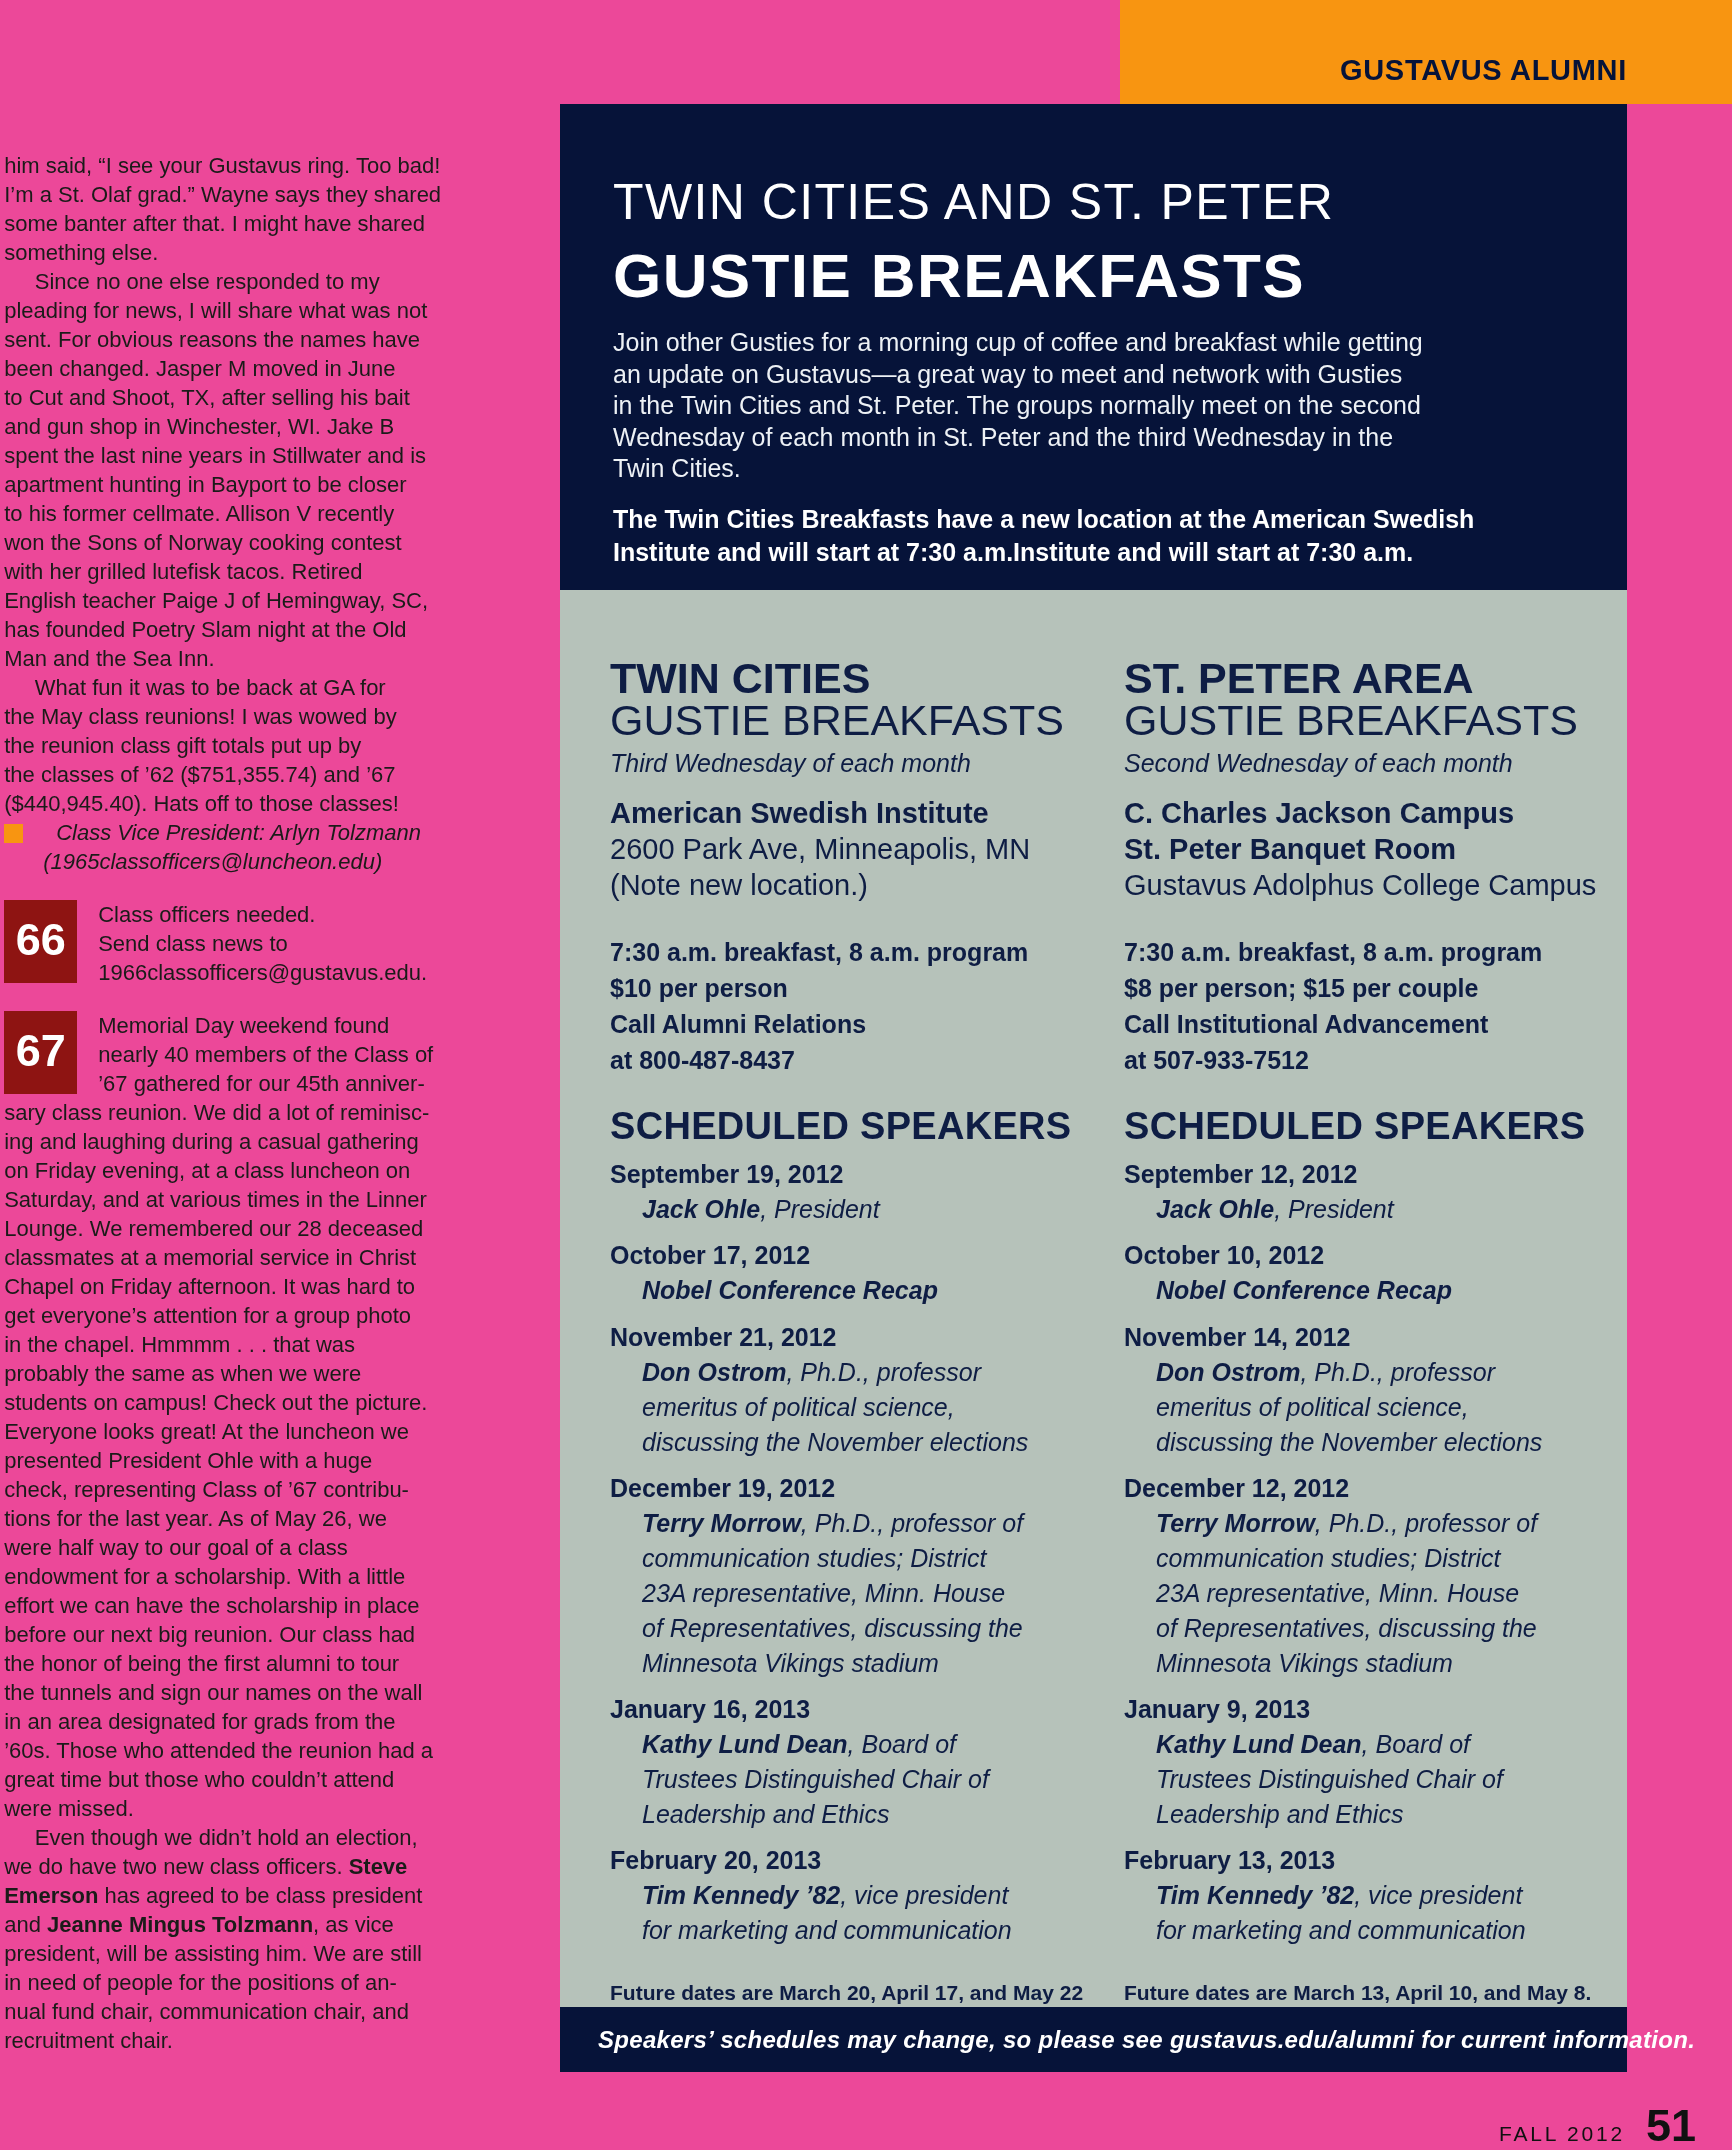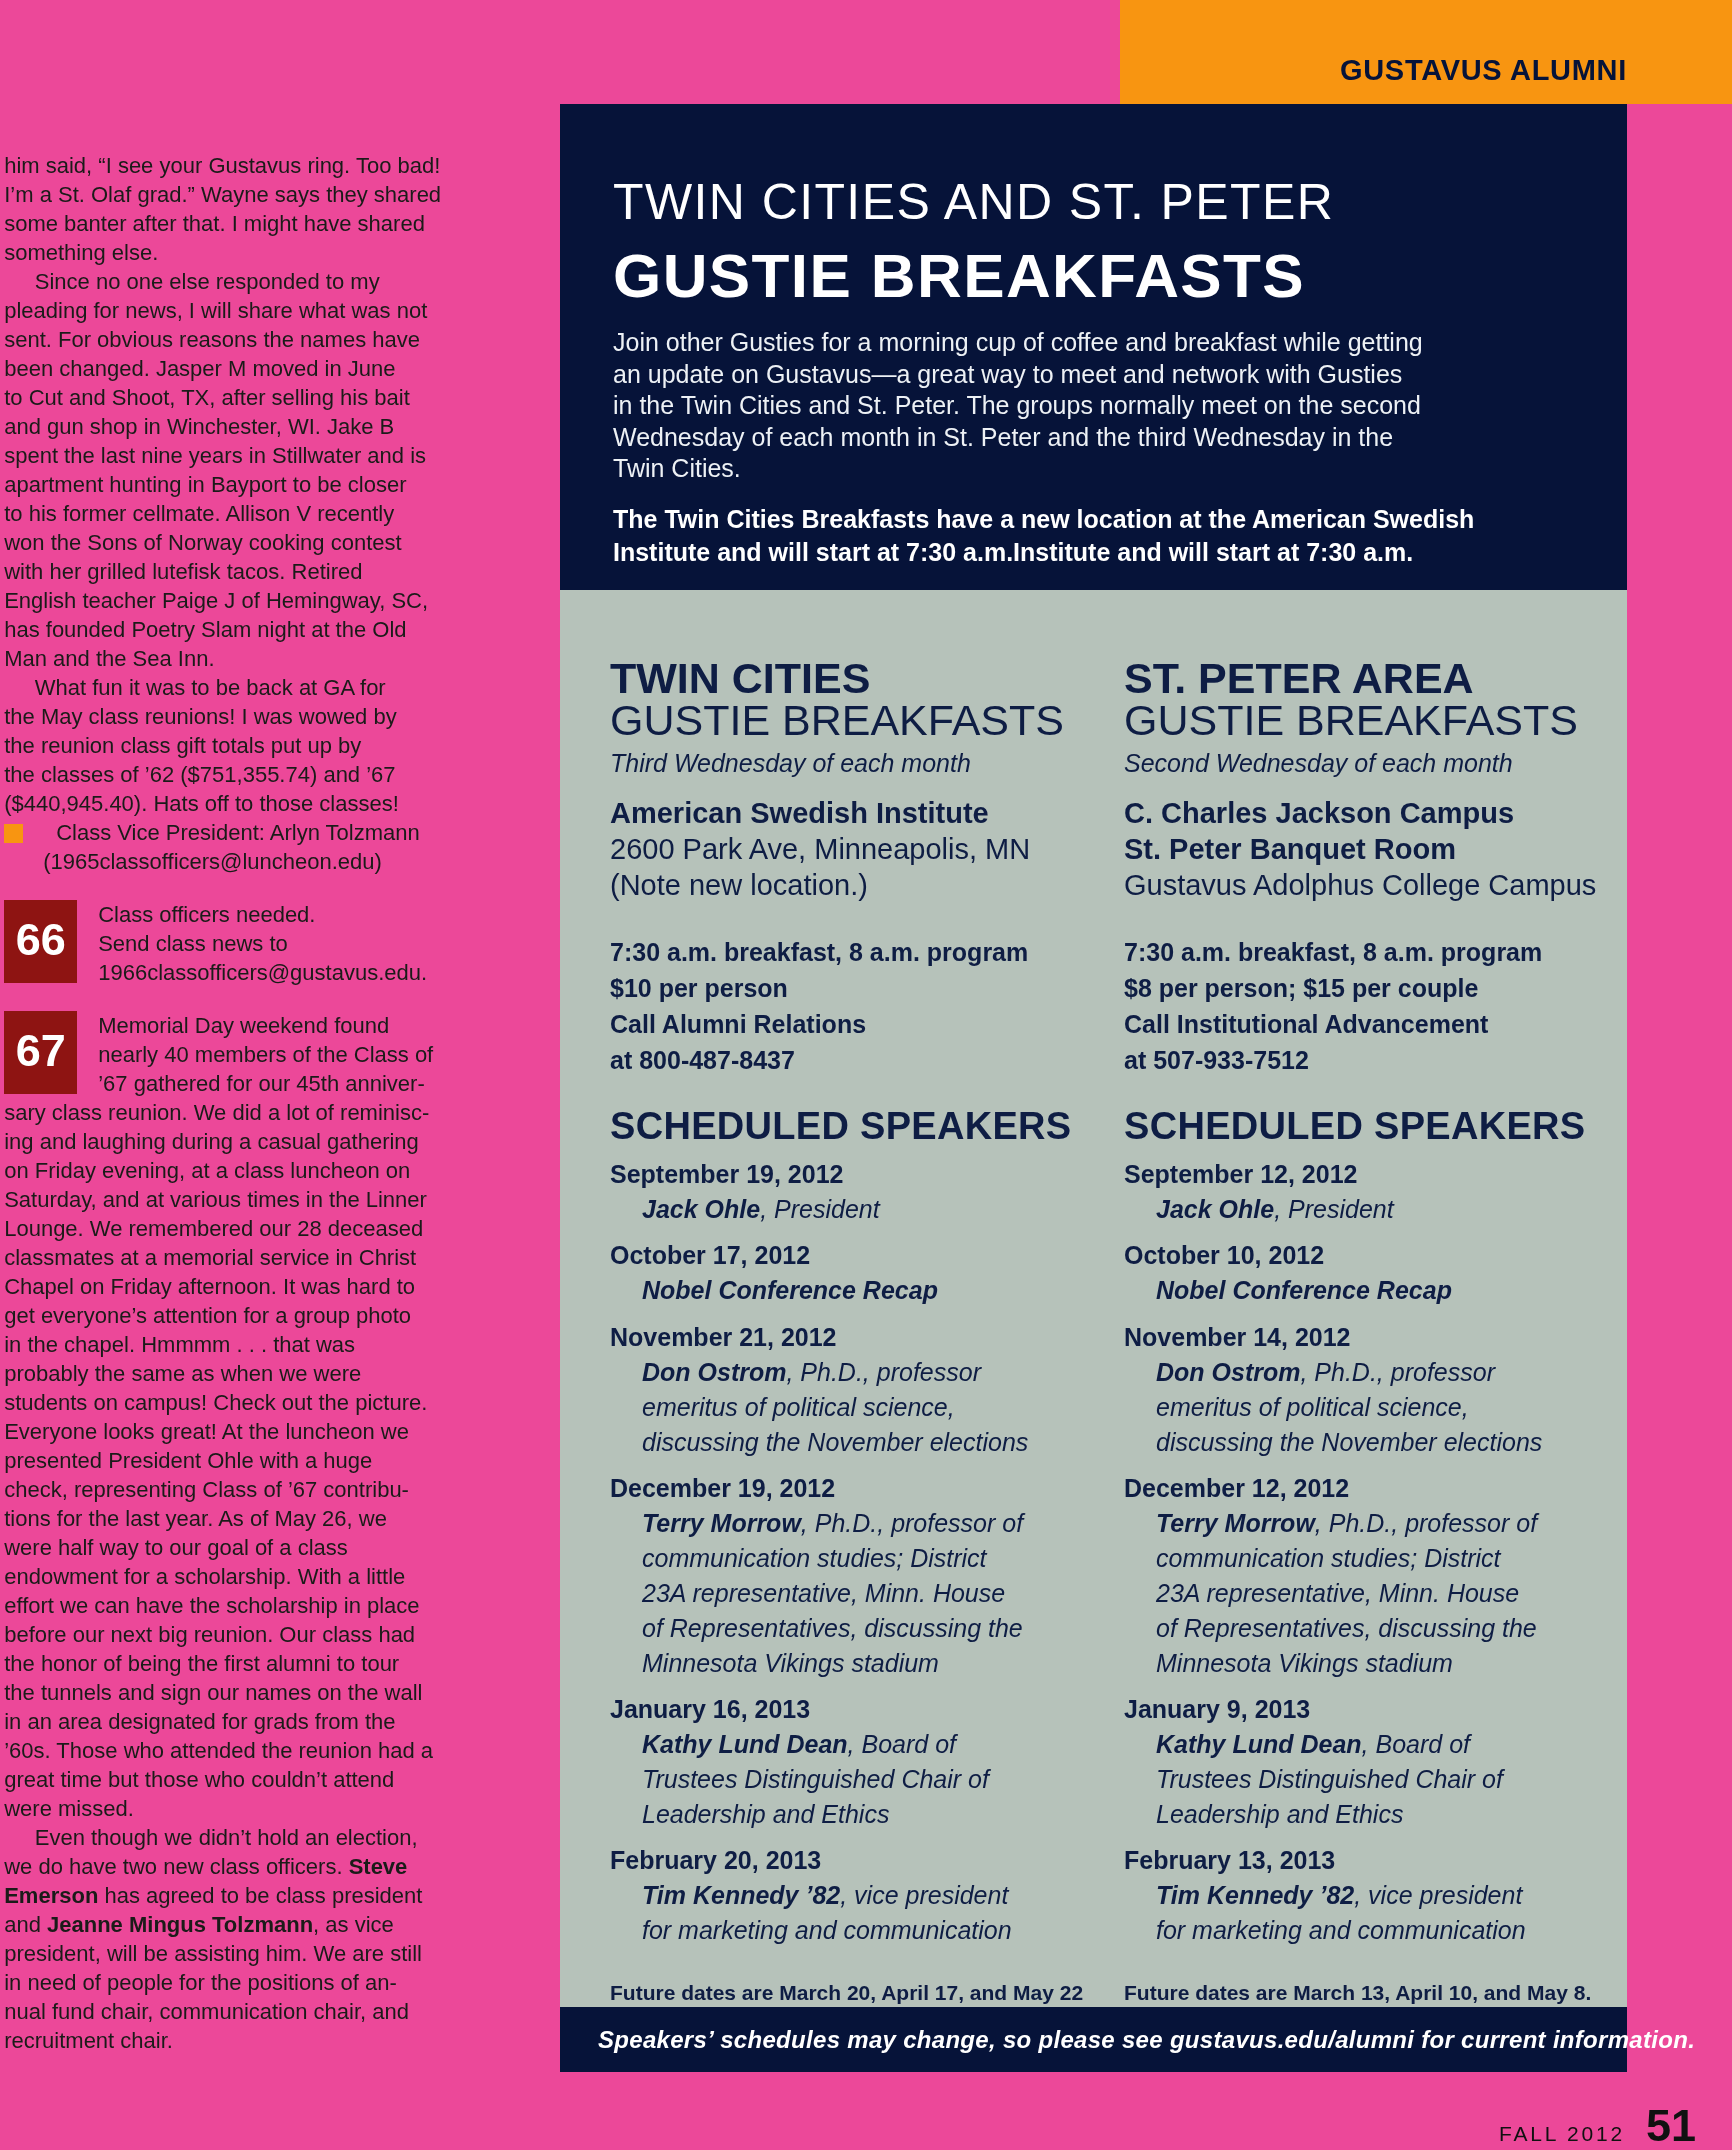--- a/index.html
+++ b/index.html
@@ -16,21 +16,21 @@
   .header {position:absolute; left:560px; top:104px; width:1067px; height:486px; background:#061339;
            color:#ffffff; padding:62px 0 0 53px; box-sizing:border-box;}
   .hd-title1 {font-size:50px; font-weight:400; line-height:73px; letter-spacing:1.4px; white-space:nowrap;}
   .hd-title2 {font-size:62px; font-weight:700; line-height:73px; letter-spacing:1.4px; white-space:nowrap;}
   .hd-intro {margin-top:15.4px; font-size:25px; line-height:31.5px; white-space:pre-line; color:#edf1f5;}
   .hd-note  {margin-top:18px; font-size:25px; font-weight:700; line-height:33px; white-space:pre-line;}
 
   
   .left-col {position:absolute; left:4.2px; top:151px; width:523px; font-size:22px; line-height:29px;}
   .lc-body {white-space:pre-line;}
-  .officer {position:relative; }
+  .officer {position:relative; font-style:italic;}
   .obullet {position:absolute; left:0; top:5.6px; width:19px; height:19px; background:#f89511;}
   .oline1 {padding-left:52px;}
   .oline2 {padding-left:39px;}
   .class-block {margin-top:24px;}
   .class-block::after {content:""; display:block; clear:both;}
   .class-box {float:left; width:73px; height:83px; background:#8e1412; color:#ffffff;
               font-size:45px; font-weight:700; text-align:center; line-height:80px; margin-right:21px;}
   .cb-text {white-space:pre-line;}
   .bold {font-weight:700;}
 

